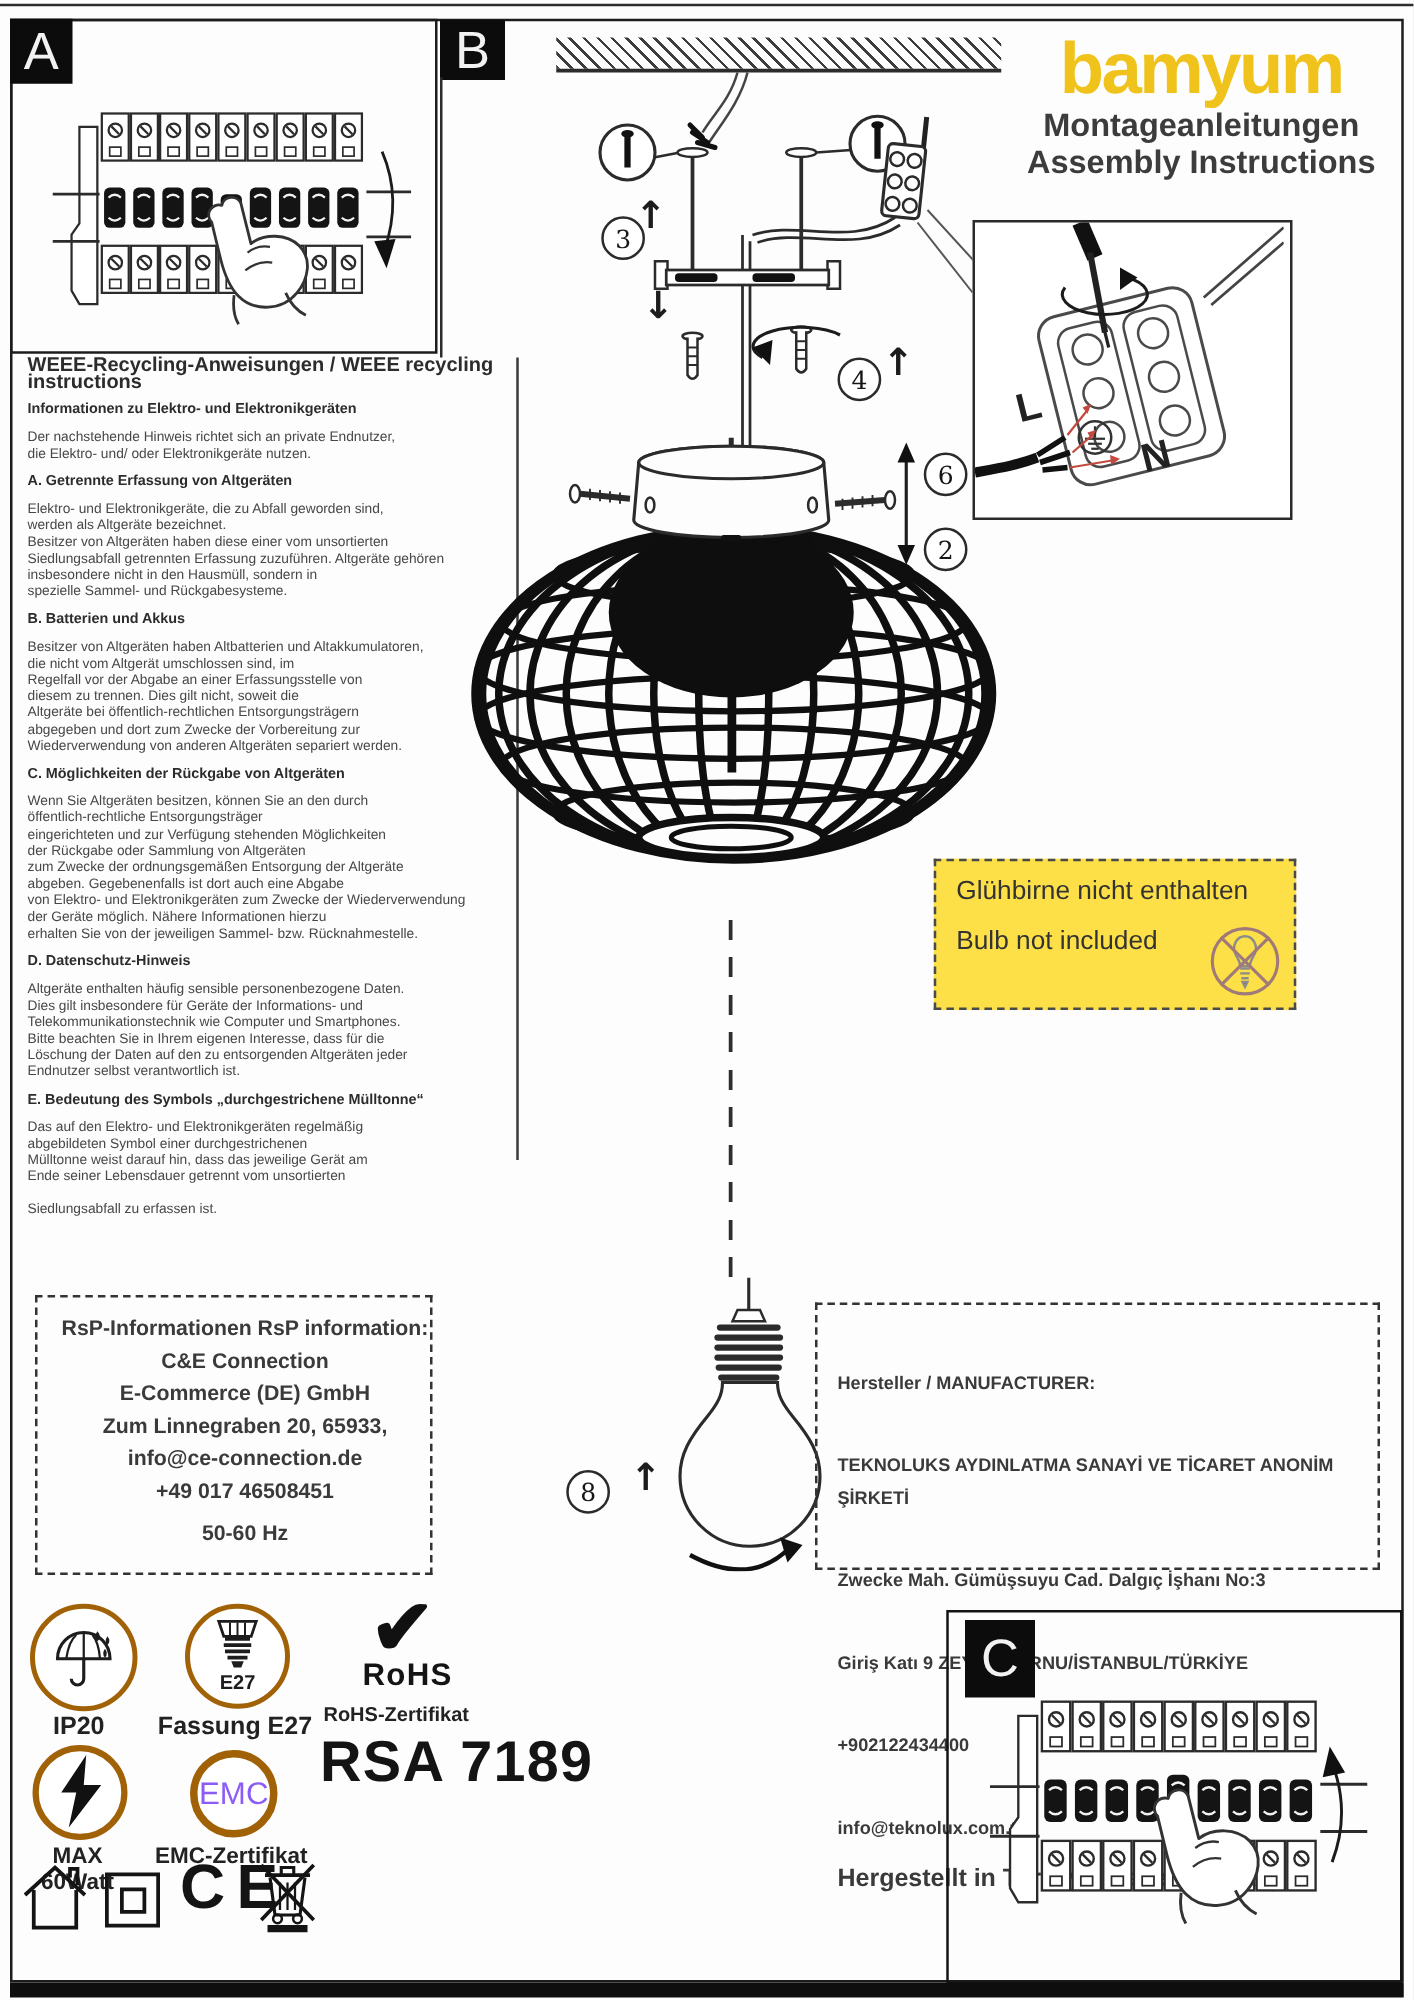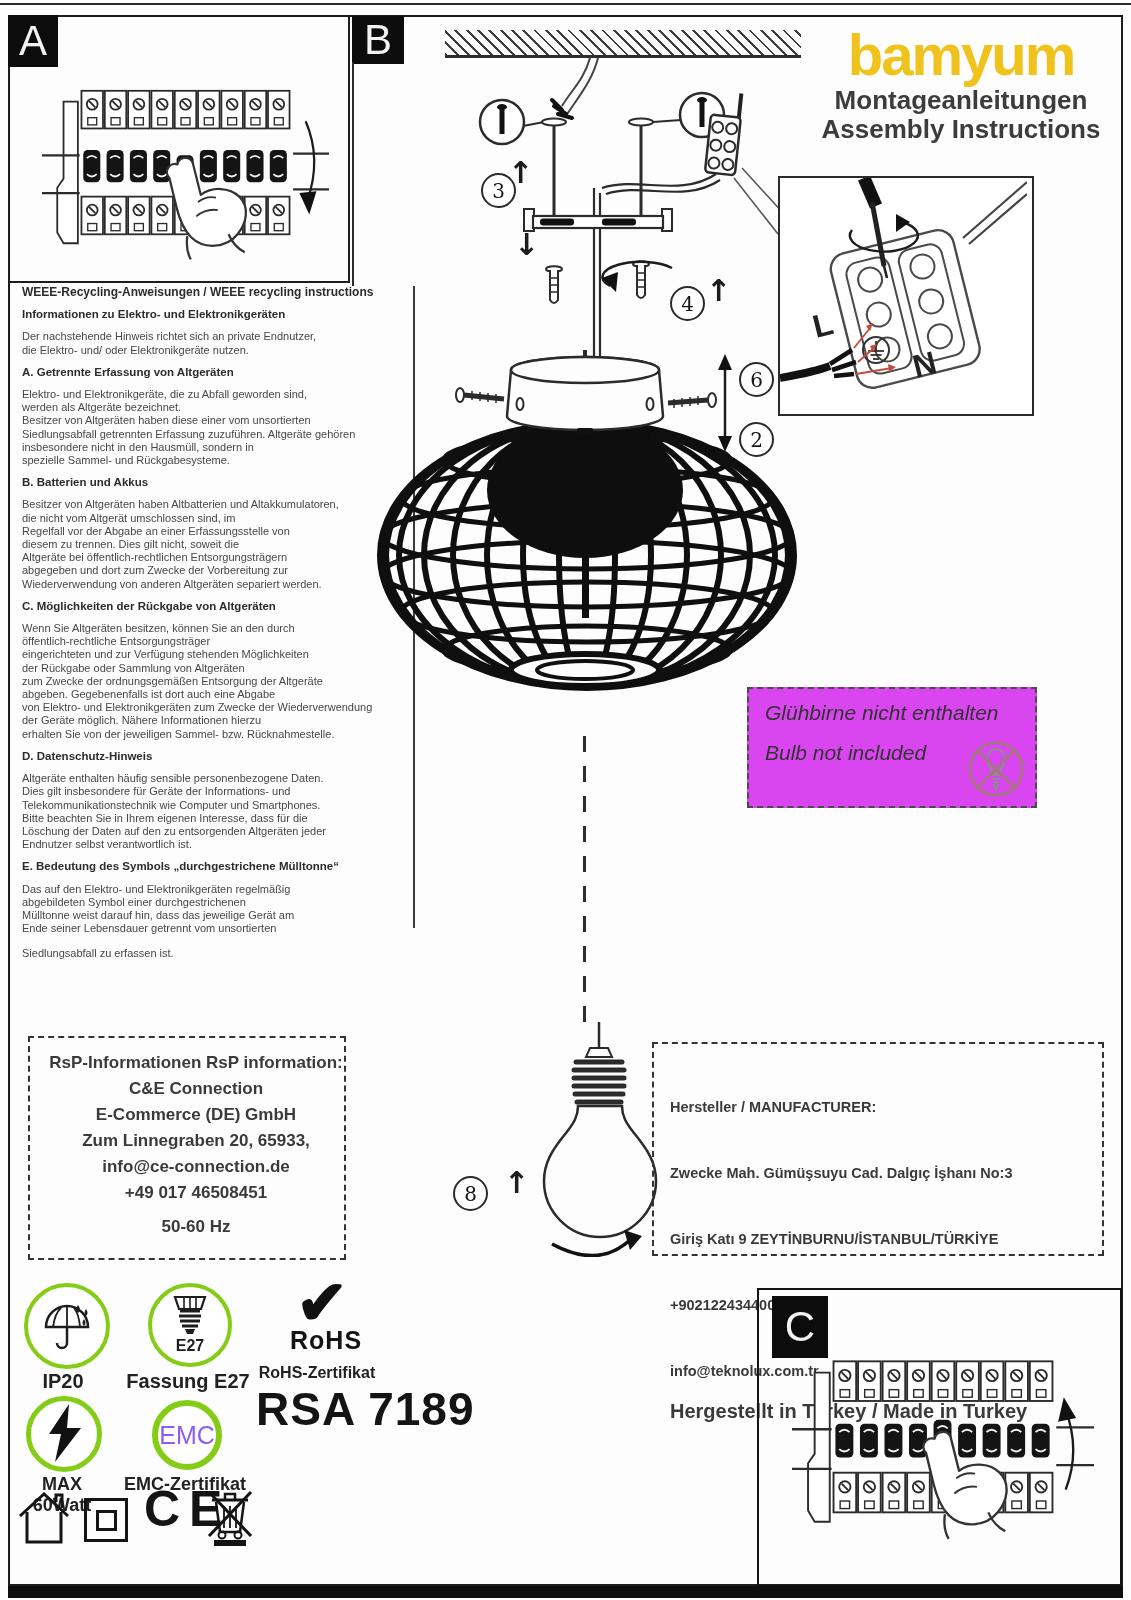--- a/index.html
+++ b/index.html
@@ -17,51 +17,51 @@
   
   #secA-box{left:8px;top:15px;width:338px;height:264px;border:2px solid #1c1c1c;}
   
   #rule-b{left:352px;top:62px;height:224px;border-left:2px solid #2c2c2c;}
   #rule-text{left:413px;top:286px;height:642px;border-left:2px solid #3a3a3a;}
   
   #ceiling-hatch{left:445px;top:30px;width:356px;height:25px;border-bottom:3px solid #2c2c2c;
     background:repeating-linear-gradient(45deg,#3c3c3c 0 2px,transparent 2px 8px);}
   
   #weee{left:22px;top:286px;width:404px;font-size:11px;line-height:13.2px;color:#474747;}
-  #weee .ttl{font-weight:bold;font-size:12px;color:#2c2c2c;margin-bottom:9px;}
+  #weee .ttl{font-weight:bold;font-size:16px;color:#2c2c2c;margin-bottom:9px;}
   #weee .hd{font-weight:bold;color:#2c2c2c;margin:9px 0 9px 0;font-size:11.5px;}
   #weee .bd{margin-bottom:9px;}
   #weee .ft{margin-top:12px;}
   
   #brand{left:800px;top:24px;width:322px;text-align:center;}
   #brand .logo{font:bold 58px "Liberation Sans",sans-serif;letter-spacing:-2px;color:#F0C31C;line-height:62px;}
   #brand .sub{font:600 26px "Liberation Sans",sans-serif;color:#3c3c3c;line-height:29px;}
   
   #wirebox{left:778px;top:176px;width:252px;height:236px;border:2.5px solid #2a2a2a;background:#fff;}
   
-  #bulbnote{left:747px;top:687px;width:286px;height:117px;border:2.5px dashed #4a4a4a;background:#d946ef;font-style:italic;}
+  #bulbnote{left:747px;top:687px;width:286px;height:117px;border:2.5px dashed #4a4a4a;background:#fde047;}
   #bulbnote .t1{position:absolute;left:16px;top:12px;font-size:21px;color:#333;}
   #bulbnote .t2{position:absolute;left:16px;top:52px;font-size:21px;color:#333;}
   #nobulb{position:absolute;right:8px;bottom:6px;}
   
   #dropline{left:583px;top:736px;width:3px;height:288px;
     background:repeating-linear-gradient(to bottom,#2e2e2e 0 16px,transparent 16px 30px);}
   
   #rsp-box{left:28px;top:1036px;width:318px;height:224px;border:2.5px dashed #333;padding:12px 0 0 18px;box-sizing:border-box;}
   #rsp-box .ln{font-size:17px;font-weight:600;color:#3a3a3a;line-height:26px;text-align:center;}
   #rsp-box .ln:last-child{margin-top:8px;}
   #manu-box{left:652px;top:1042px;width:452px;height:214px;border:2.5px dashed #333;padding:10px 0 0 16px;box-sizing:border-box;}
   #manu-box .ln{font-size:14.5px;font-weight:bold;color:#3a3a3a;line-height:26px;margin-top:40px;}
   #manu-box .made{font-size:20px;font-weight:bold;color:#3a3a3a;margin-top:16px;}
   
   .stepnum{position:absolute;width:31px;height:31px;border:2px solid #2b2b2b;border-radius:50%;background:#fff;
            display:flex;align-items:center;justify-content:center;font:400 20px "DejaVu Serif",serif;color:#161616;}
   .arr{position:absolute;font:600 30px "DejaVu Sans",sans-serif;color:#1c1c1c;line-height:30px;}
   
-  .cert-circle{position:absolute;border-radius:50%;border:4px solid #84cc16;background:#fff;
+  .cert-circle{position:absolute;border-radius:50%;border:4px solid #a16207;background:#fff;
                display:flex;align-items:center;justify-content:center;}
   .cert-label{position:absolute;text-align:center;font-weight:800;color:#222;}
   #rohs-check{left:296px;top:1272px;font-size:62px;color:#111;line-height:62px;font-weight:bold;}
   #rohs-word{left:290px;top:1326px;font-size:25px;font-weight:800;color:#141414;letter-spacing:1px;}
   #rsa{left:256px;top:1382px;font-size:46px;font-weight:bold;color:#141414;letter-spacing:1px;}
   #ce-mark{left:144px;top:1480px;font-size:50px;font-weight:bold;color:#141414;letter-spacing:9px;}
   #dblsq-outer{left:84px;top:1498px;width:38px;height:38px;border:3.5px solid #141414;display:flex;align-items:center;justify-content:center;}
   #dblsq-inner{width:15px;height:15px;border:3px solid #141414;}
   
   #secC-box{left:757px;top:1288px;width:361px;height:295px;border:2.5px solid #141414;}
@@ -404,20 +404,21 @@
     <div class="ln">C&amp;E Connection</div>
     <div class="ln">E-Commerce (DE) GmbH</div>
     <div class="ln">Zum Linnegraben 20, 65933,</div>
     <div class="ln">info@ce-connection.de</div>
     <div class="ln">+49 017 46508451</div>
     <div class="ln">50-60 Hz</div>
   </div>
 
   <div class="abs" id="manu-box">
     <div class="ln">Hersteller / MANUFACTURER:</div>
+    <div class="ln">TEKNOLUKS AYDINLATMA SANAYİ VE TİCARET ANONİM ŞİRKETİ</div>
     <div class="ln">Zwecke Mah. Gümüşsuyu Cad. Dalgıç İşhanı No:3</div>
     <div class="ln">Giriş Katı 9 ZEYTİNBURNU/İSTANBUL/TÜRKİYE</div>
     <div class="ln">+902122434400</div>
     <div class="ln">info@teknolux.com.tr</div>
     <div class="made">Hergestellt in Turkey / Made in Turkey</div>
   </div>
 
   <div class="cert-circle" style="left:24px;top:1283px;width:78px;height:78px;">
     <svg width="58" height="58" viewBox="0 0 58 58">
       <path d="M8,30 a21,21 0 0 1 42,0 z" fill="none" stroke="#1d1d1d" stroke-width="2.5"></path>

